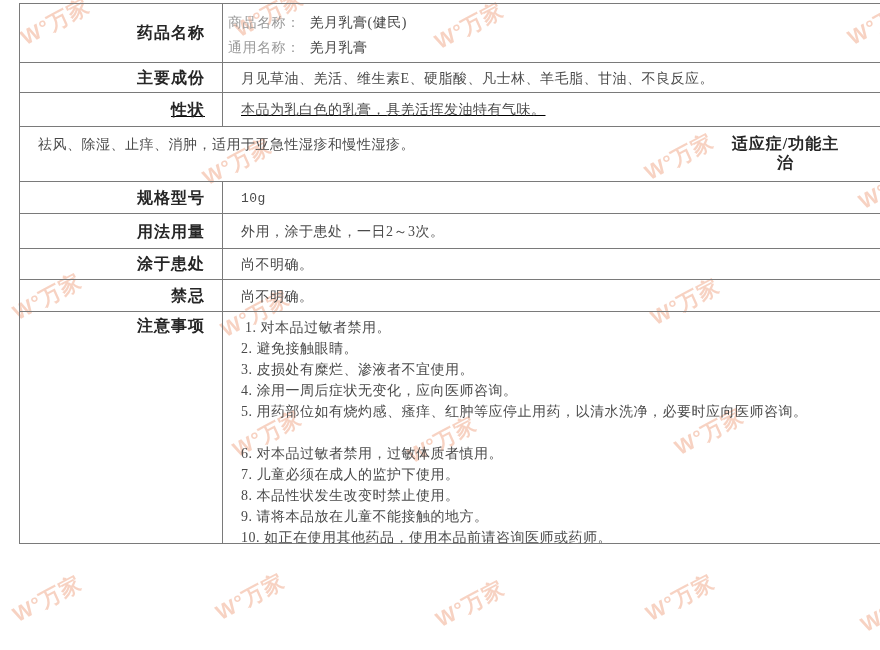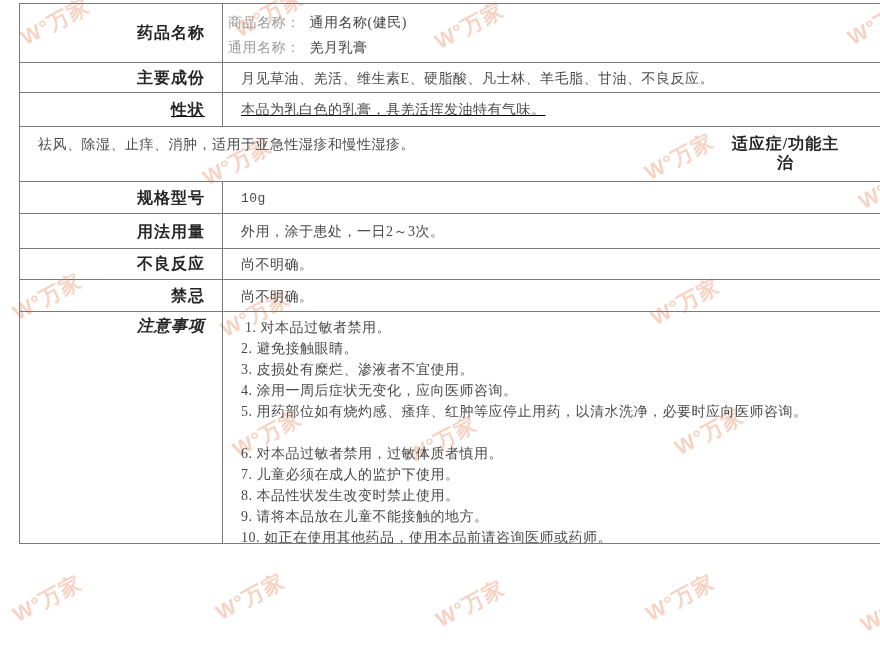--- a/index.html
+++ b/index.html
@@ -49,21 +49,21 @@
   
   .r0{height:59px;} .r0 .lcell{padding-top:19px;} .r0 .vcell{padding-top:6px;padding-left:5px;line-height:25px;}
   .r1{height:30px;} .r1 .lcell{padding-top:5px;}  .r1 .vcell{padding-top:7px;}
   .r2{height:34px;text-decoration:underline;} .r2 .lcell{padding-top:7px;}  .r2 .vcell{padding-top:8px;}
   .r3{height:55px;} .r3 .lcell{padding-top:7px;white-space:pre-line;line-height:19px;text-align:right;text-align-last:center;}
                     .r3 .vcell{padding-top:9px;}
   .r4{height:32px;} .r4 .lcell{padding-top:6px;}  .r4 .vcell{padding-top:9px;font-family:"Liberation Mono","DejaVu Sans Mono",monospace;font-size:13px;}
   .r5{height:35px;} .r5 .lcell{padding-top:8px;}  .r5 .vcell{padding-top:9px;}
   .r6{height:31px;} .r6 .lcell{padding-top:5px;}  .r6 .vcell{padding-top:7px;}
   .r7{height:32px;} .r7 .lcell{padding-top:6px;}  .r7 .vcell{padding-top:8px;}
-  .r8{height:232px;}.r8 .lcell{padding-top:4px;font-style:italic;}  .r8 .vcell{padding-top:5px;white-space:pre-wrap;line-height:21px;}
+  .r8{height:232px;}.r8 .lcell{padding-top:4px;}  .r8 .vcell{padding-top:5px;white-space:pre-wrap;line-height:21px;}
   .r9{height:31px;} .r9 .lcell{padding-top:5px;}  .r9 .vcell{padding-top:7px;}
   .name-line .prefix{color:#9b9b9b;margin-right:9px;}
   .name-line .val{color:#454545;}
 </style>
 </head>
 <body>
 
 <div class="wm-layer">
   <span class="wm">W°万家</span>
   <span class="wm">W°万家</span>
@@ -83,21 +83,21 @@
   <span class="wm">W°万家</span>
   <span class="wm">W°万家</span>
   <span class="wm">W°万家</span>
 </div>
 
 <div class="doc-table">
 
   <div class="trow r0">
     <div class="cell lcell">药品名称</div>
     <div class="cell vcell">
-      <div class="name-line"><span class="prefix">商品名称：</span><span class="val">通用名称(健民)</span></div>
+      <div class="name-line"><span class="prefix">商品名称：</span><span class="val">羌月乳膏(健民)</span></div>
       <div class="name-line"><span class="prefix">通用名称：</span><span class="val">羌月乳膏</span></div>
     </div>
   </div>
 
   <div class="trow r1">
     <div class="cell lcell">主要成份</div>
     <div class="cell vcell">月见草油、羌活、维生素E、硬脂酸、凡士林、羊毛脂、甘油、不良反应。</div>
   </div>
 
   <div class="trow r2">
@@ -115,21 +115,21 @@
     <div class="cell lcell">规格型号</div>
     <div class="cell vcell">10g</div>
   </div>
 
   <div class="trow r5">
     <div class="cell lcell">用法用量</div>
     <div class="cell vcell">外用，涂于患处，一日2～3次。</div>
   </div>
 
   <div class="trow r6">
-    <div class="cell lcell">不良反应</div>
+    <div class="cell lcell">涂于患处</div>
     <div class="cell vcell">尚不明确。</div>
   </div>
 
   <div class="trow r7">
     <div class="cell lcell">禁忌</div>
     <div class="cell vcell">尚不明确。</div>
   </div>
 
   <div class="trow r8">
     <div class="cell lcell">注意事项</div>

